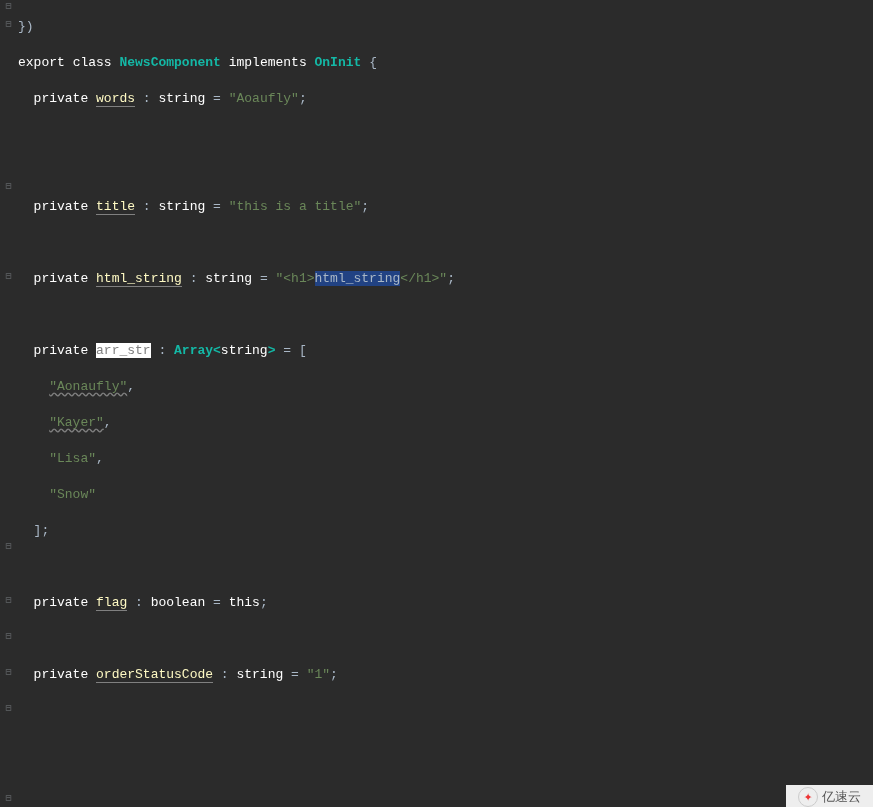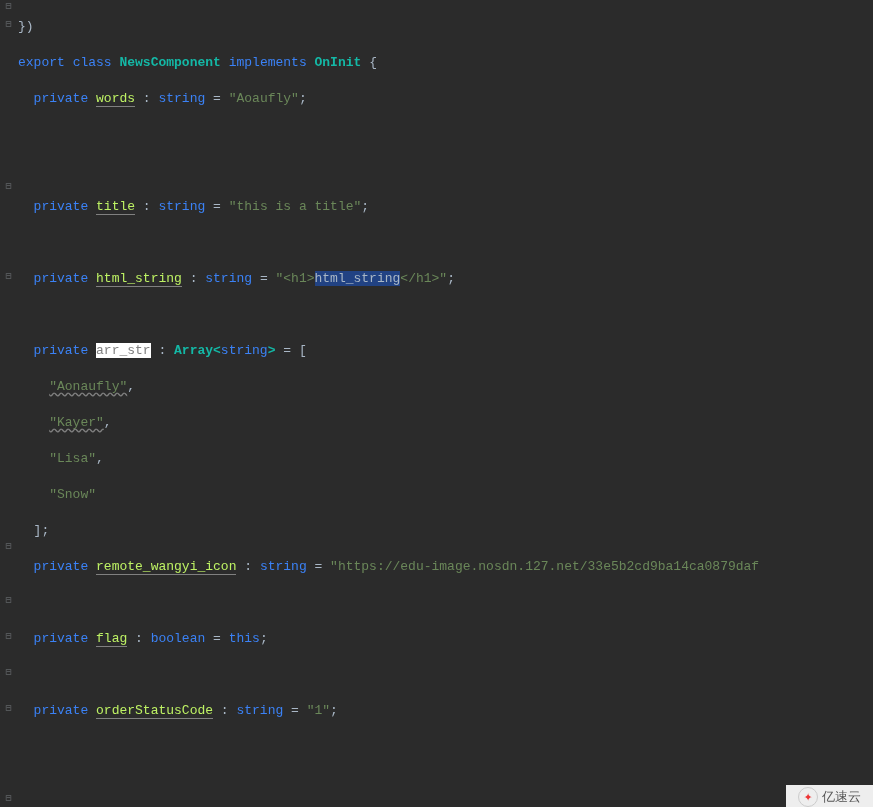--- a/index.html
+++ b/index.html
@@ -39,25 +39,25 @@
   .code {
     flex: 1;
     padding-left: 0;
     white-space: pre;
   }
   .line {
     height: 18px;
     padding-left: 2px;
     position: relative;
   }
-  .kw { color: #3b82f6; } 
+  .kw { color: #ffffff; } 
   .cls { color: #14b8a6; font-weight: bold; } 
   .str { color: #6a8759; } 
   .pn { color: #a9b7c6; }
-  .prop { color: #bef264; }
+  .prop { color: #fef9c3; }
   .unused { color: #808080; background: #ffffff; }
   .under { text-decoration: underline wavy #808080; text-underline-offset: 2px; }
   .underline { border-bottom: 1px solid #808080; }
   .sel { background: #214283; }
   .watermark {
     position: absolute;
     bottom: 0;
     right: 0;
     background: rgba(255,255,255,0.92);
     padding: 2px 12px 0 12px;
@@ -99,21 +99,20 @@
 <div class="line">  <span class="kw">private</span> <span class="prop underline">title</span> : <span class="kw">string</span> = <span class="str">"this is a title"</span><span class="pn">;</span></div>
 <div class="line"></div>
 <div class="line">  <span class="kw">private</span> <span class="prop underline">html_string</span> : <span class="kw">string</span> = <span class="str">"&lt;h1&gt;</span><span class="sel">html_string</span><span class="str">&lt;/h1&gt;"</span><span class="pn">;</span></div>
 <div class="line"></div>
 <div class="line">  <span class="kw">private</span> <span class="unused">arr_str</span> : <span class="cls">Array&lt;</span><span class="kw">string</span><span class="cls">&gt;</span> = <span class="pn">[</span></div>
 <div class="line">    <span class="str under">"Aonaufly"</span><span class="pn">,</span></div>
 <div class="line">    <span class="str under">"Kayer"</span><span class="pn">,</span></div>
 <div class="line">    <span class="str">"Lisa"</span><span class="pn">,</span></div>
 <div class="line">    <span class="str">"Snow"</span></div>
 <div class="line">  <span class="pn">];</span></div>
-<div class="line">  <span class="kw">private</span> <span class="prop underline">remote_wangyi_icon</span> : <span class="kw">string</span> = <span class="str">"https://edu-image.nosdn.127.net/33e5b2cd9ba14ca0879daf</span></div>
 <div class="line"></div>
 <div class="line">  <span class="kw">private</span> <span class="prop underline">flag</span> : <span class="kw">boolean</span> = <span class="kw">this</span><span class="pn">;</span></div>
 <div class="line"></div>
 <div class="line">  <span class="kw">private</span> <span class="prop underline">orderStatusCode</span> : <span class="kw">string</span> = <span class="str">"1"</span><span class="pn">;</span></div>
 <div class="line"></div>
 
 
 
 
 

